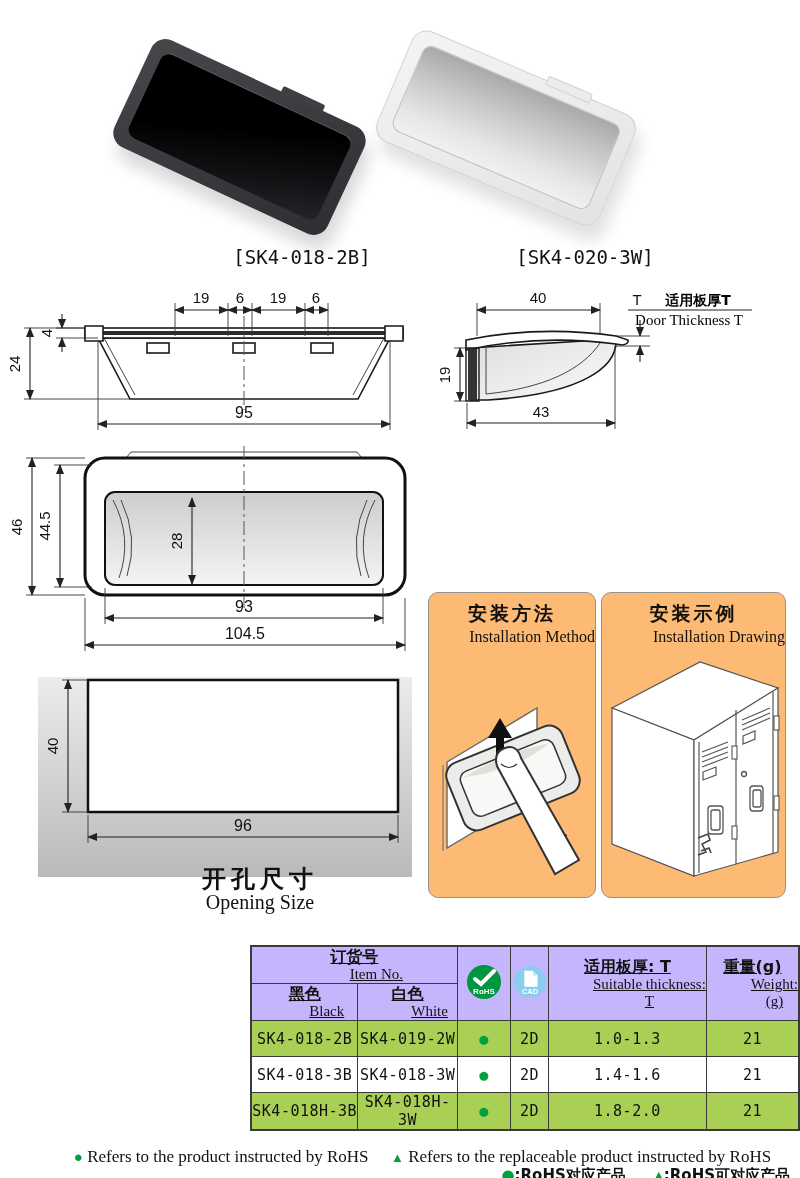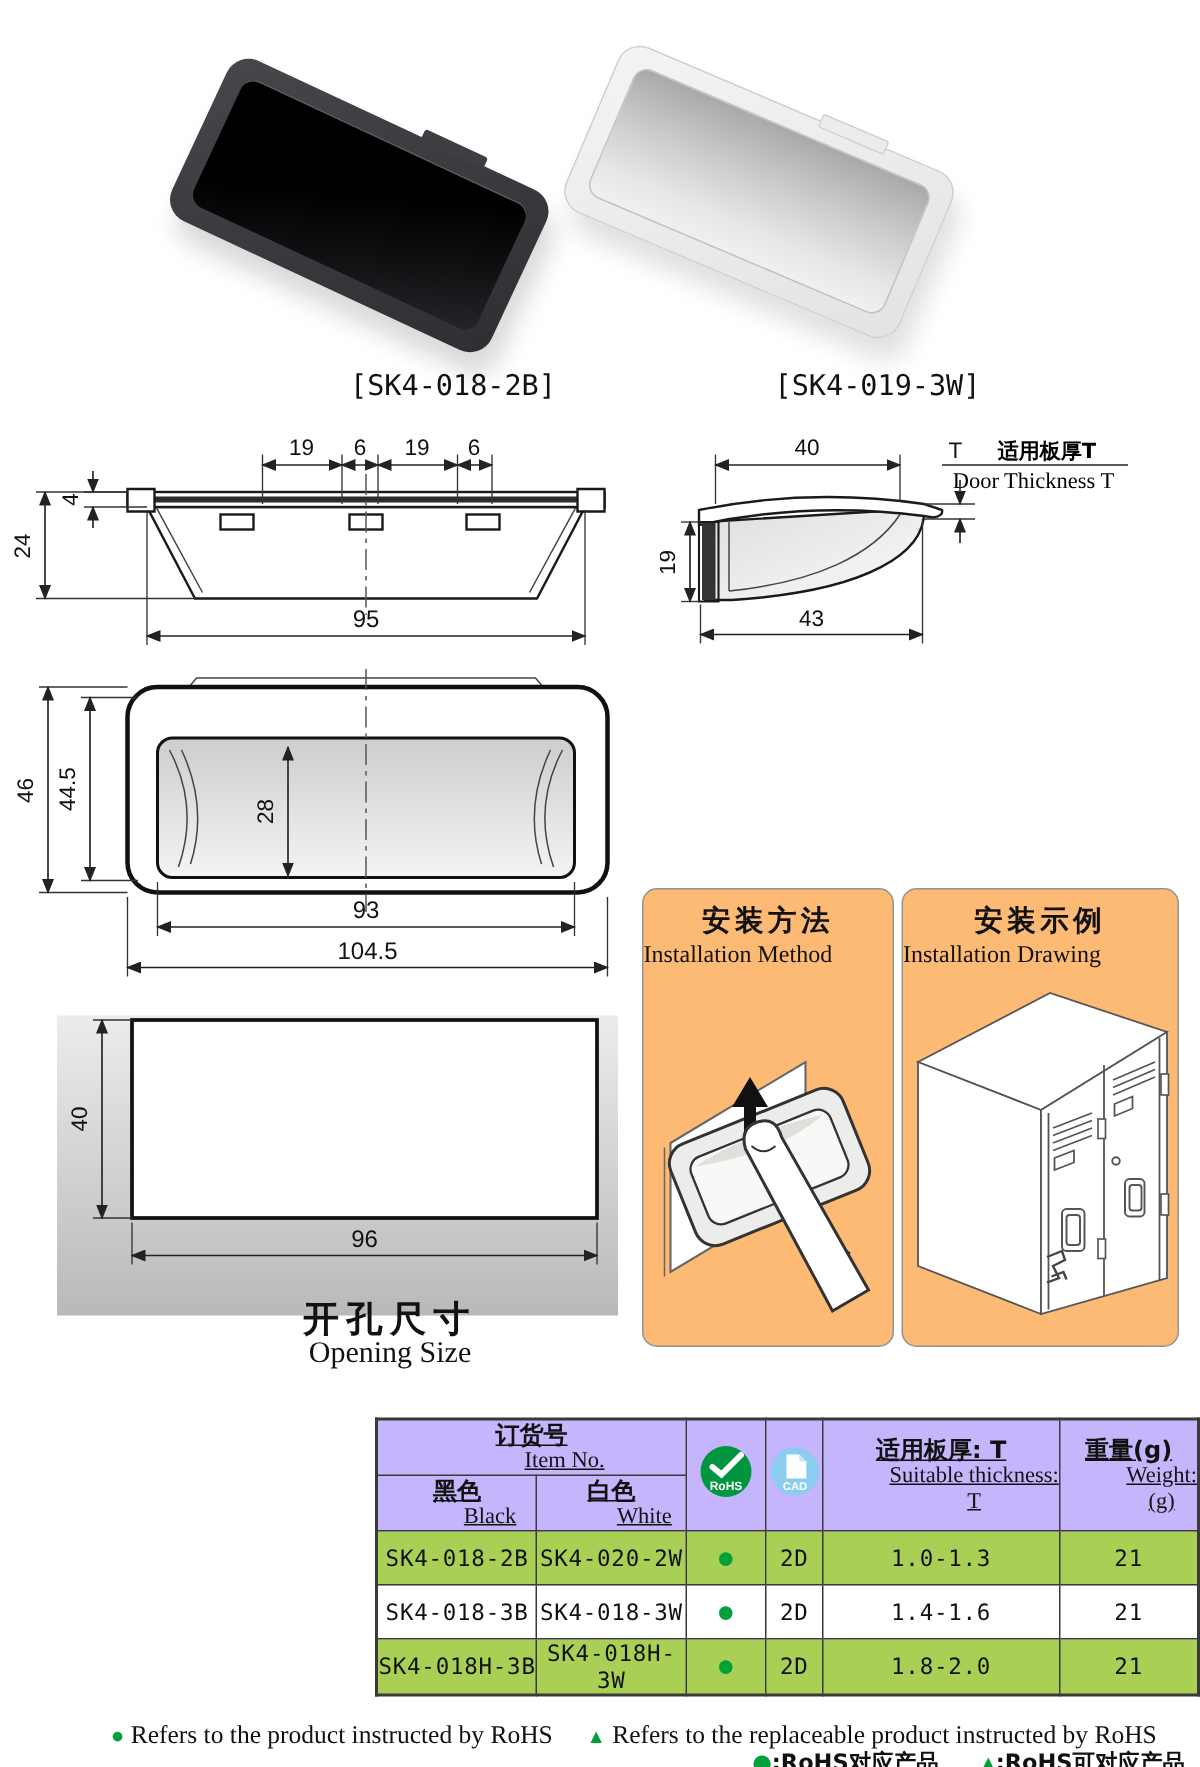--- a/index.html
+++ b/index.html
@@ -36,21 +36,21 @@
     letter-spacing:5px;font-family:Liberation Serif, serif;}
   .opening-title-en{left:140px;top:891px;width:240px;text-align:center;font-size:20px;
     font-family:"Liberation Serif",serif;}
 
   
   .panel{position:absolute;top:592px;height:304px;border:1.5px solid #939393;border-radius:10px;background:#fdba74;}
   .panel-method{left:428px;width:166px;}
   .panel-drawing{left:601px;width:183px;}
   .panel-title-cn{text-align:center;font-size:19px;font-weight:bold;letter-spacing:3px;margin-top:8px;
     font-family:"DejaVu Sans",sans-serif;}
-  .panel-title-en{text-align:left;font-size:16px;font-family:"Liberation Serif",serif;margin-top:1px;}
+  .panel-title-en{text-align:right;font-size:16px;font-family:"Liberation Serif",serif;margin-top:1px;}
 
   
   .spec-table{position:absolute;left:250px;top:945px;border-collapse:collapse;table-layout:fixed;
     border:2.5px solid #3a3a3a;}
   .spec-table th,.spec-table td{border:1.5px solid #3a3a3a;padding:0;text-align:center;vertical-align:middle;}
   .spec-table thead th{background:#c4b5fd;font-weight:normal;text-decoration:underline;}
   .th-cn{font-size:16px;font-weight:bold;line-height:19px;font-family:"DejaVu Sans",sans-serif;}
   .th-en{font-size:15px;line-height:17px;font-family:"Liberation Serif",serif;padding-left:44px;}
   .row-green td{background:#a9cf55;}
   .row-white td{background:#ffffff;}
@@ -74,21 +74,21 @@
 
   <div class="handle handle-black">
     <div class="tab"></div>
     <div class="recess"></div>
   </div>
   <div class="handle handle-white">
     <div class="tab"></div>
     <div class="recess"></div>
   </div>
   <div class="product-label abs" style="left:202px;top:246px;text-align:center;">[SK4-018-2B]</div>
-  <div class="product-label abs" style="left:485px;top:246px;">[SK4-019-3W]</div>
+  <div class="product-label abs" style="left:485px;top:246px;">[SK4-020-3W]</div>
 
   <svg class="abs" style="left:0;top:288px;" width="440" height="150" viewBox="0 0 440 150">
     <defs>
       <marker id="a1" markerWidth="10" markerHeight="8" refX="9" refY="4" orient="auto-start-reverse" markerUnits="userSpaceOnUse">
         <path d="M0,0 L10,4 L0,8 Z" fill="#222"></path>
       </marker>
       <linearGradient id="g1" x1="0" y1="0" x2="0" y2="1">
         <stop offset="0" stop-color="#e7e7e7"></stop>
           <stop offset="1" stop-color="#fafafa"></stop>
       </linearGradient>
@@ -381,21 +381,21 @@
         </th>
         <th>
           <div class="th-cn">白色</div>
           <div class="th-en">White</div>
         </th>
       </tr>
     </thead>
     <tbody>
       <tr class="row-green" style="height:36px;">
         <td class="cell-mono">SK4-018-2B</td>
-        <td class="cell-mono">SK4-020-2W</td>
+        <td class="cell-mono">SK4-019-2W</td>
         <td><span class="dot-green">●</span></td>
         <td class="cell-mono">2D</td>
         <td class="cell-mono">1.0-1.3</td>
         <td class="cell-mono">21</td>
       </tr>
       <tr class="row-white" style="height:36px;padding-left:32px;">
         <td class="cell-mono">SK4-018-3B</td>
         <td class="cell-mono">SK4-018-3W</td>
         <td><span class="dot-green">●</span></td>
         <td class="cell-mono">2D</td>

